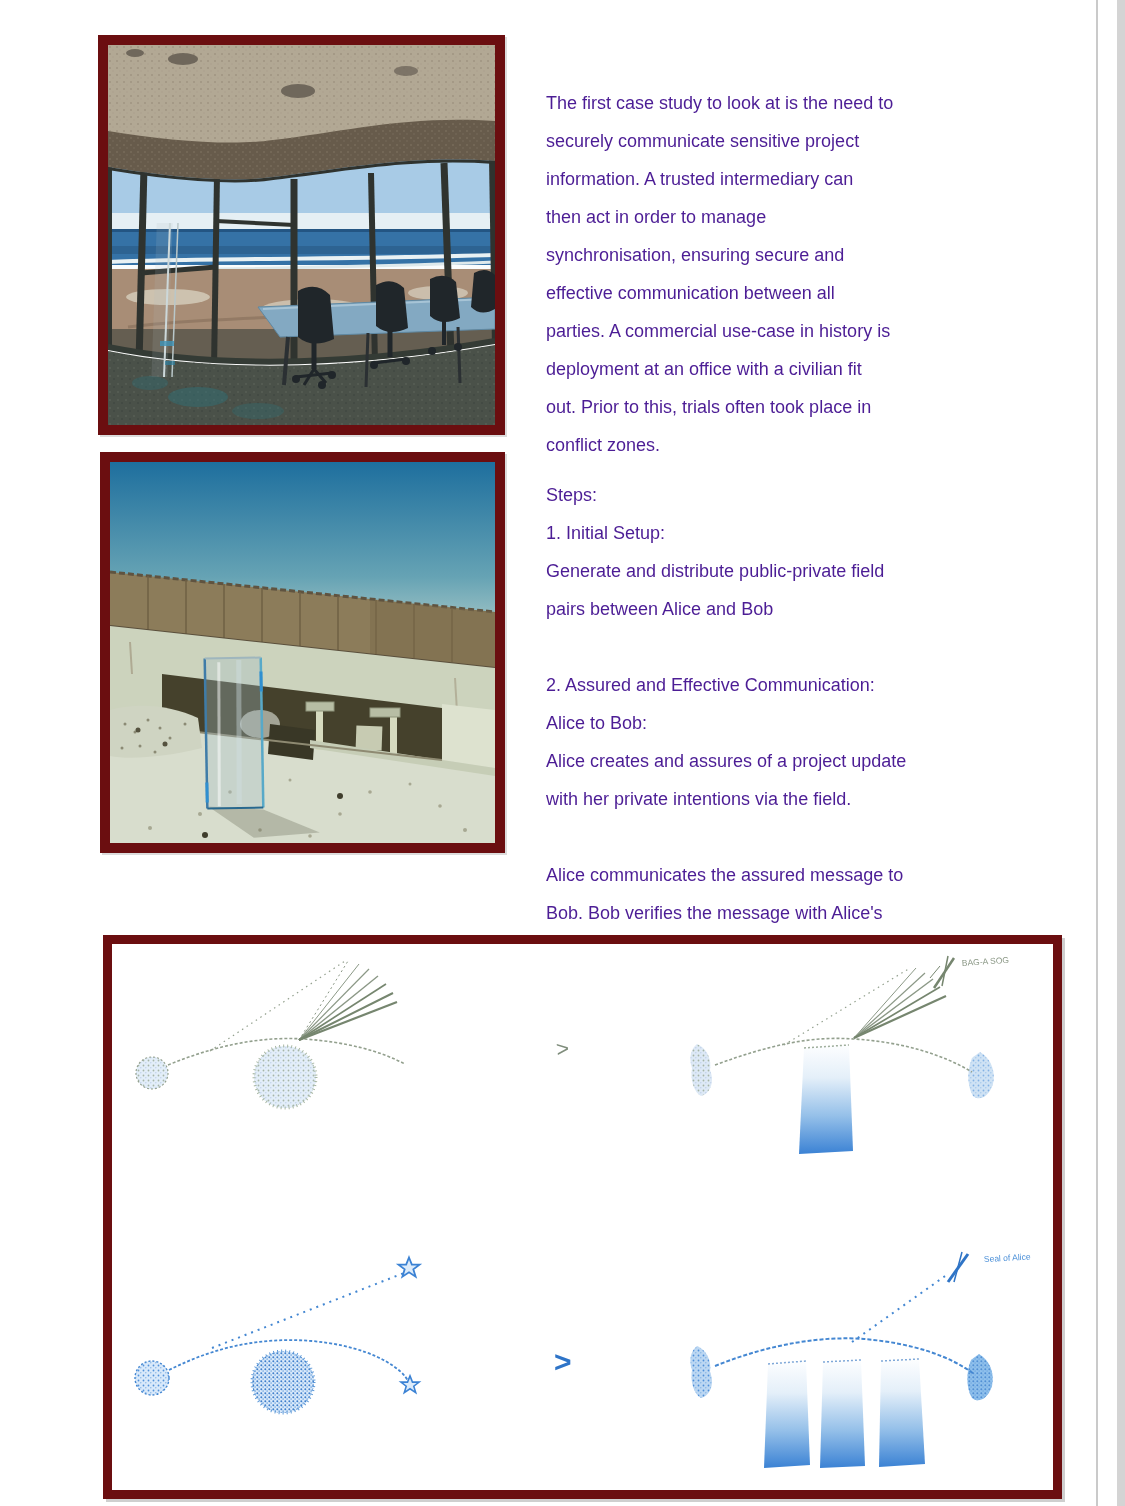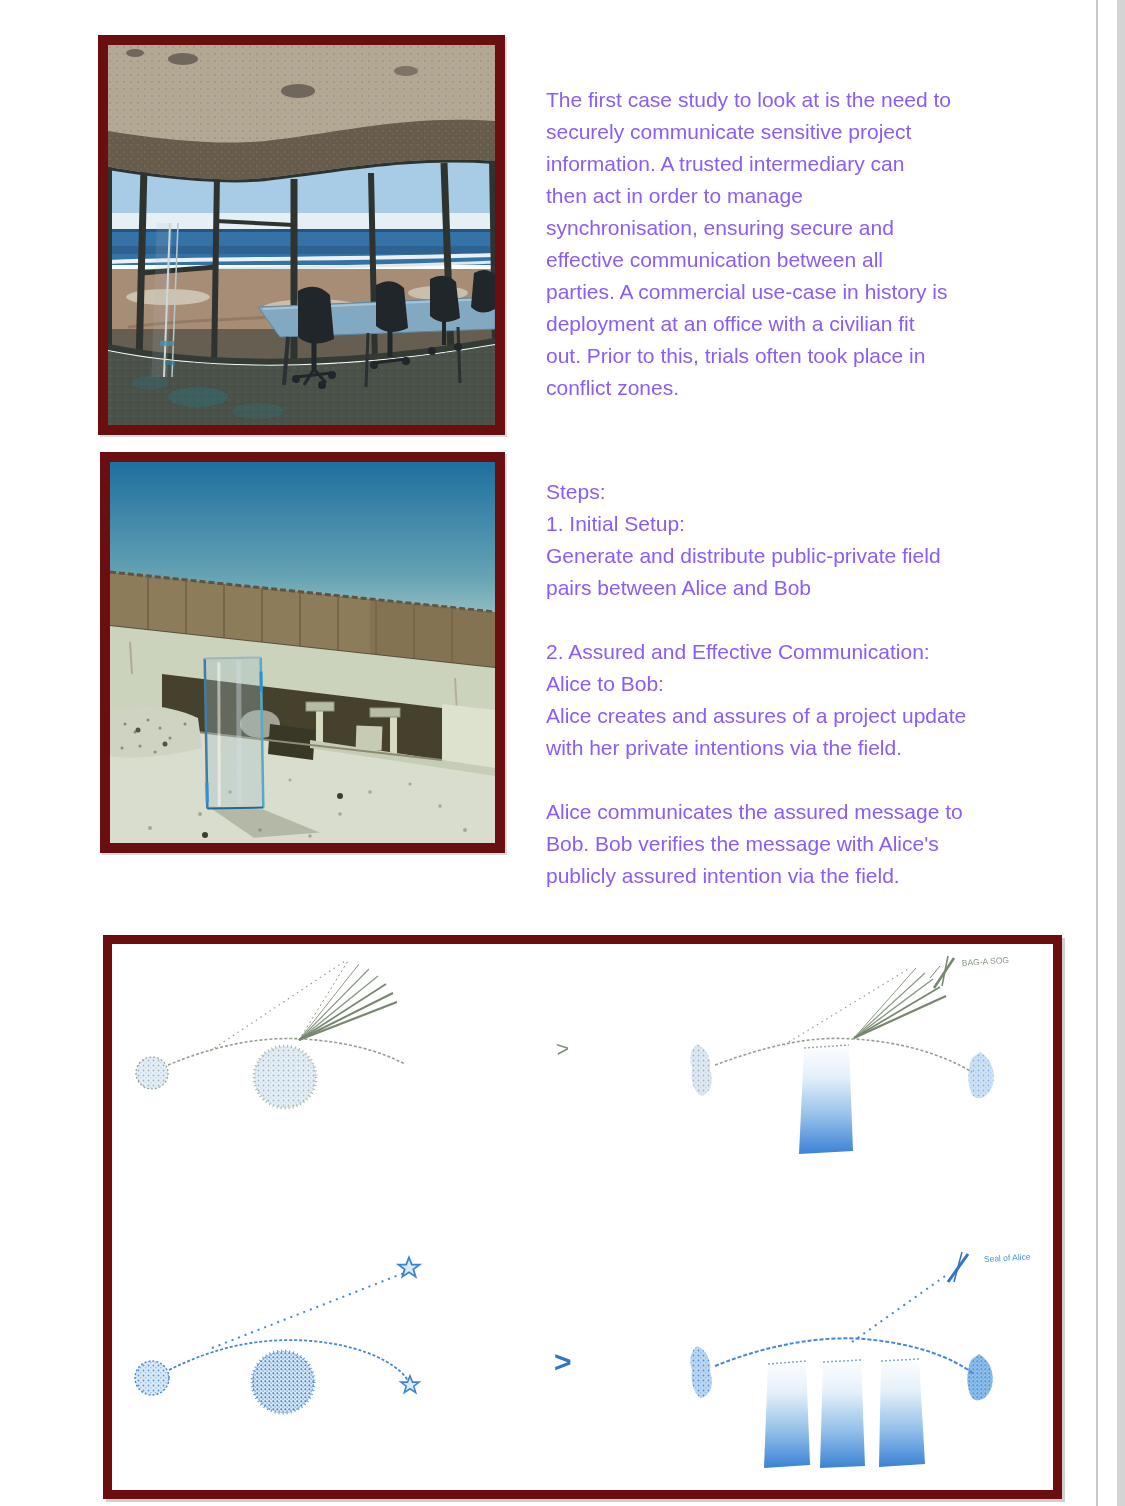--- a/index.html
+++ b/index.html
@@ -1,21 +1,21 @@
 <!DOCTYPE html>
 <html><head>
 <meta charset="utf-8">
 <style>
   html,body{margin:0;padding:0;background:#ffffff;}
   body{width:1125px;height:1506px;position:relative;font-family:"Liberation Sans",sans-serif;overflow:hidden;}
   .edge-line{position:absolute;left:1096px;top:0;width:2px;height:1506px;background:#cacaca;}
   .scroll-track{position:absolute;left:1117px;top:0;width:8px;height:1506px;background:#d4d4d4;}
   .photo{position:absolute;border:10px solid #6b0e10;background:#fff;box-shadow:2px 2px 0 #dcdcdc;}
   .photo svg{display:block;}
-  .text-block{position:absolute;white-space:pre-line;color:#8b5cf6;font-size:21px;line-height:32px;width:545px;letter-spacing:0px;}
+  .text-block{position:absolute;white-space:pre-line;color:#4c1d95;font-size:18px;line-height:38px;width:545px;letter-spacing:0px;}
   .panel{position:absolute;left:103px;top:935px;width:941px;height:546px;border:9px solid #6b0e10;background:#fff;box-shadow:3px 3px 0 #cfcfcf;}
   .panel svg{display:block;}
 </style>
 </head>
 <body>
 
 <div class="edge-line"></div>
 <div class="scroll-track"></div>
 
 <div class="photo" style="left:98px;top:35px;">

